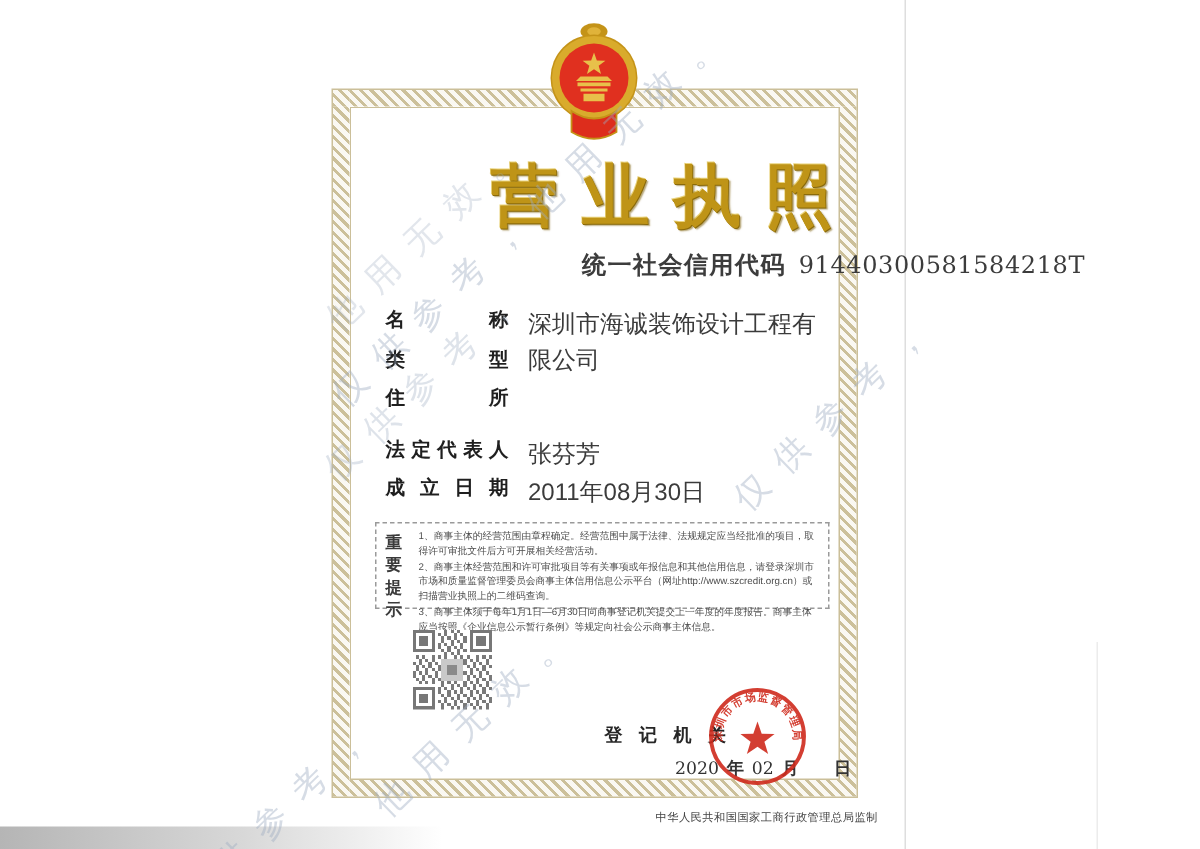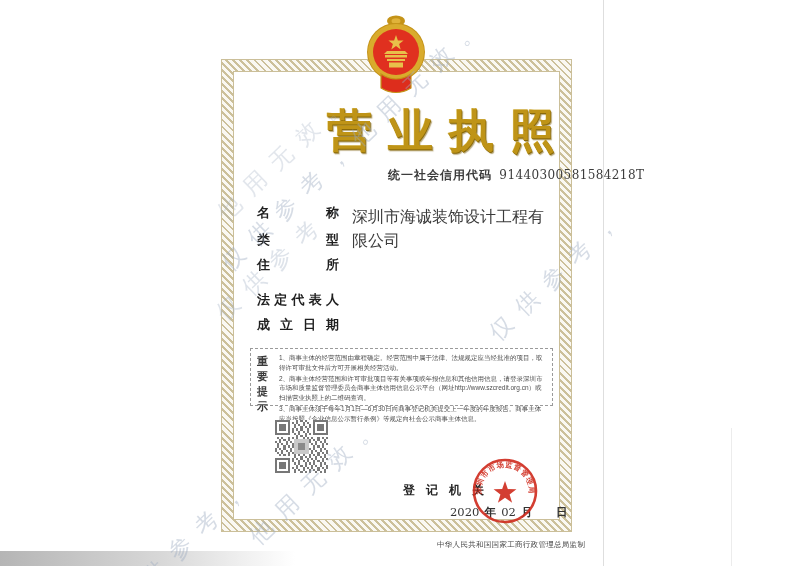--- a/index.html
+++ b/index.html
@@ -18,21 +18,21 @@
          outline:1px solid #cbbf99;
          box-shadow:inset 0 0 0 1px #cbbf99;z-index:1;}
   
   .emblem{position:absolute;left:361px;top:12px;width:70px;height:84px;z-index:3;}
   
   .title{position:absolute;left:222px;top:101px;width:349px;text-align:right;z-index:2;
          font-size:45px;font-weight:bold;letter-spacing:16px;text-indent:16px;
          color:#bf9417;
          text-shadow:0.5px 0.5px 0 #8a6a0a,1.5px 1.5px 1px rgba(122,92,10,0.55),-0.5px -0.5px 0 #ead47e;}
   
-  .credit{position:absolute;left:388px;top:167px;z-index:2;font-size:12px;color:#3c3c3c;white-space:nowrap;}
+  .credit{position:absolute;left:388px;top:167px;z-index:2;font-size:16px;color:#3c3c3c;white-space:nowrap;}
   .credit .lbl{font-weight:bold;letter-spacing:1px;}
   .credit .num{font-family:"DejaVu Serif", serif;letter-spacing:0.4px;margin-left:4px;}
   
   .row{position:absolute;left:257px;display:flex;z-index:2;}
   .row .flabel{width:82px;display:flex;justify-content:space-between;
                font-size:13px;font-weight:bold;color:#1f1f1f;flex-shrink:0;}
   .row .fvalue{margin-left:13px;width:200px;font-size:16px;color:#3b3b3b;
                line-height:1.5;padding-top:1px;}
   .r1{top:204px}.r2{top:231px}.r3{top:256px}.r4{top:291px}.r5{top:316px}
   .r3 .fvalue{font-size:10px;width:198px;}
@@ -120,28 +120,30 @@
       </div>
   </div>
   <div class="row r4">
     <div class="flabel">
         <span>法</span>
         <span>定</span>
         <span>代</span>
         <span>表</span>
         <span>人</span>
       </div>
+    <div class="fvalue">张芬芳</div>
   </div>
   <div class="row r5">
     <div class="flabel">
         <span>成</span>
         <span>立</span>
         <span>日</span>
         <span>期</span>
       </div>
+    <div class="fvalue">2011年08月30日</div>
   </div>
 
   <div class="notice">
     <div class="side">
         <span>重</span>
         <span>要</span>
         <span>提</span>
         <span>示</span>
       </div>
     <div class="body">

